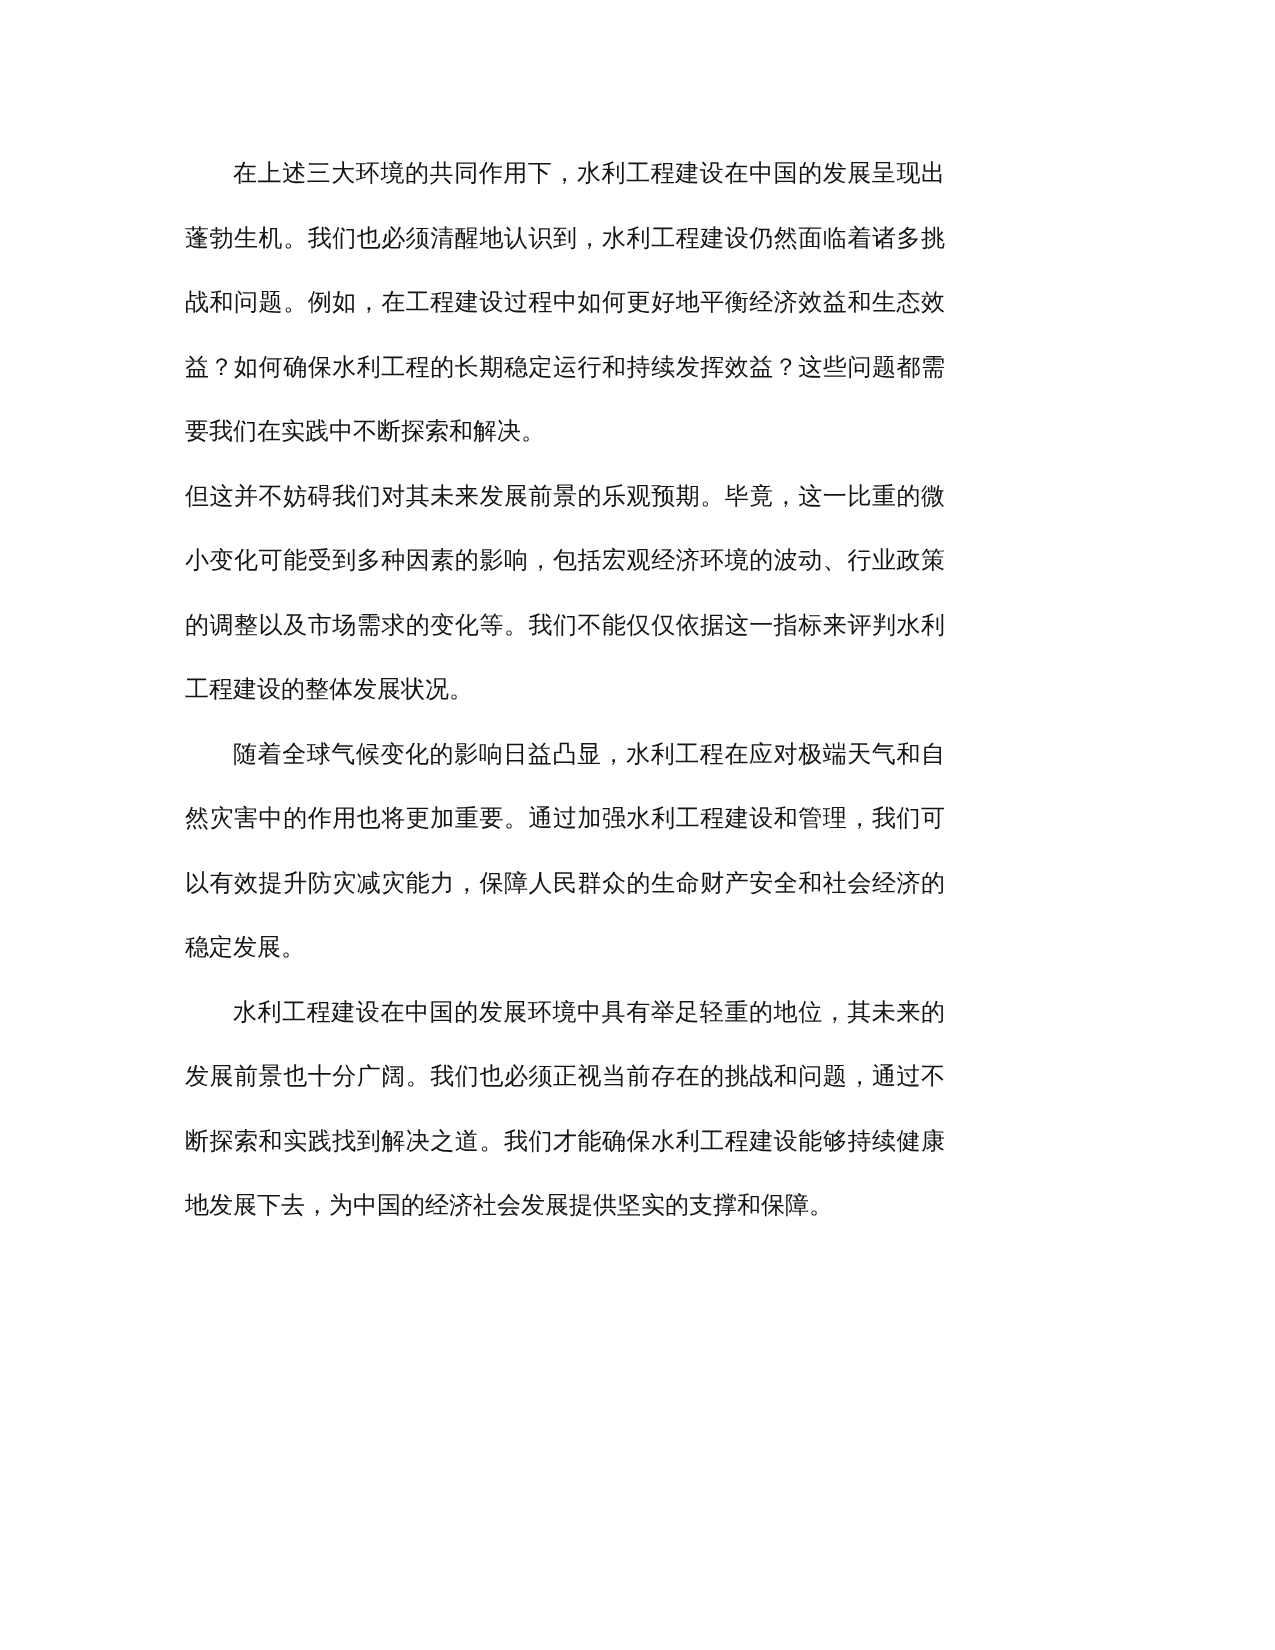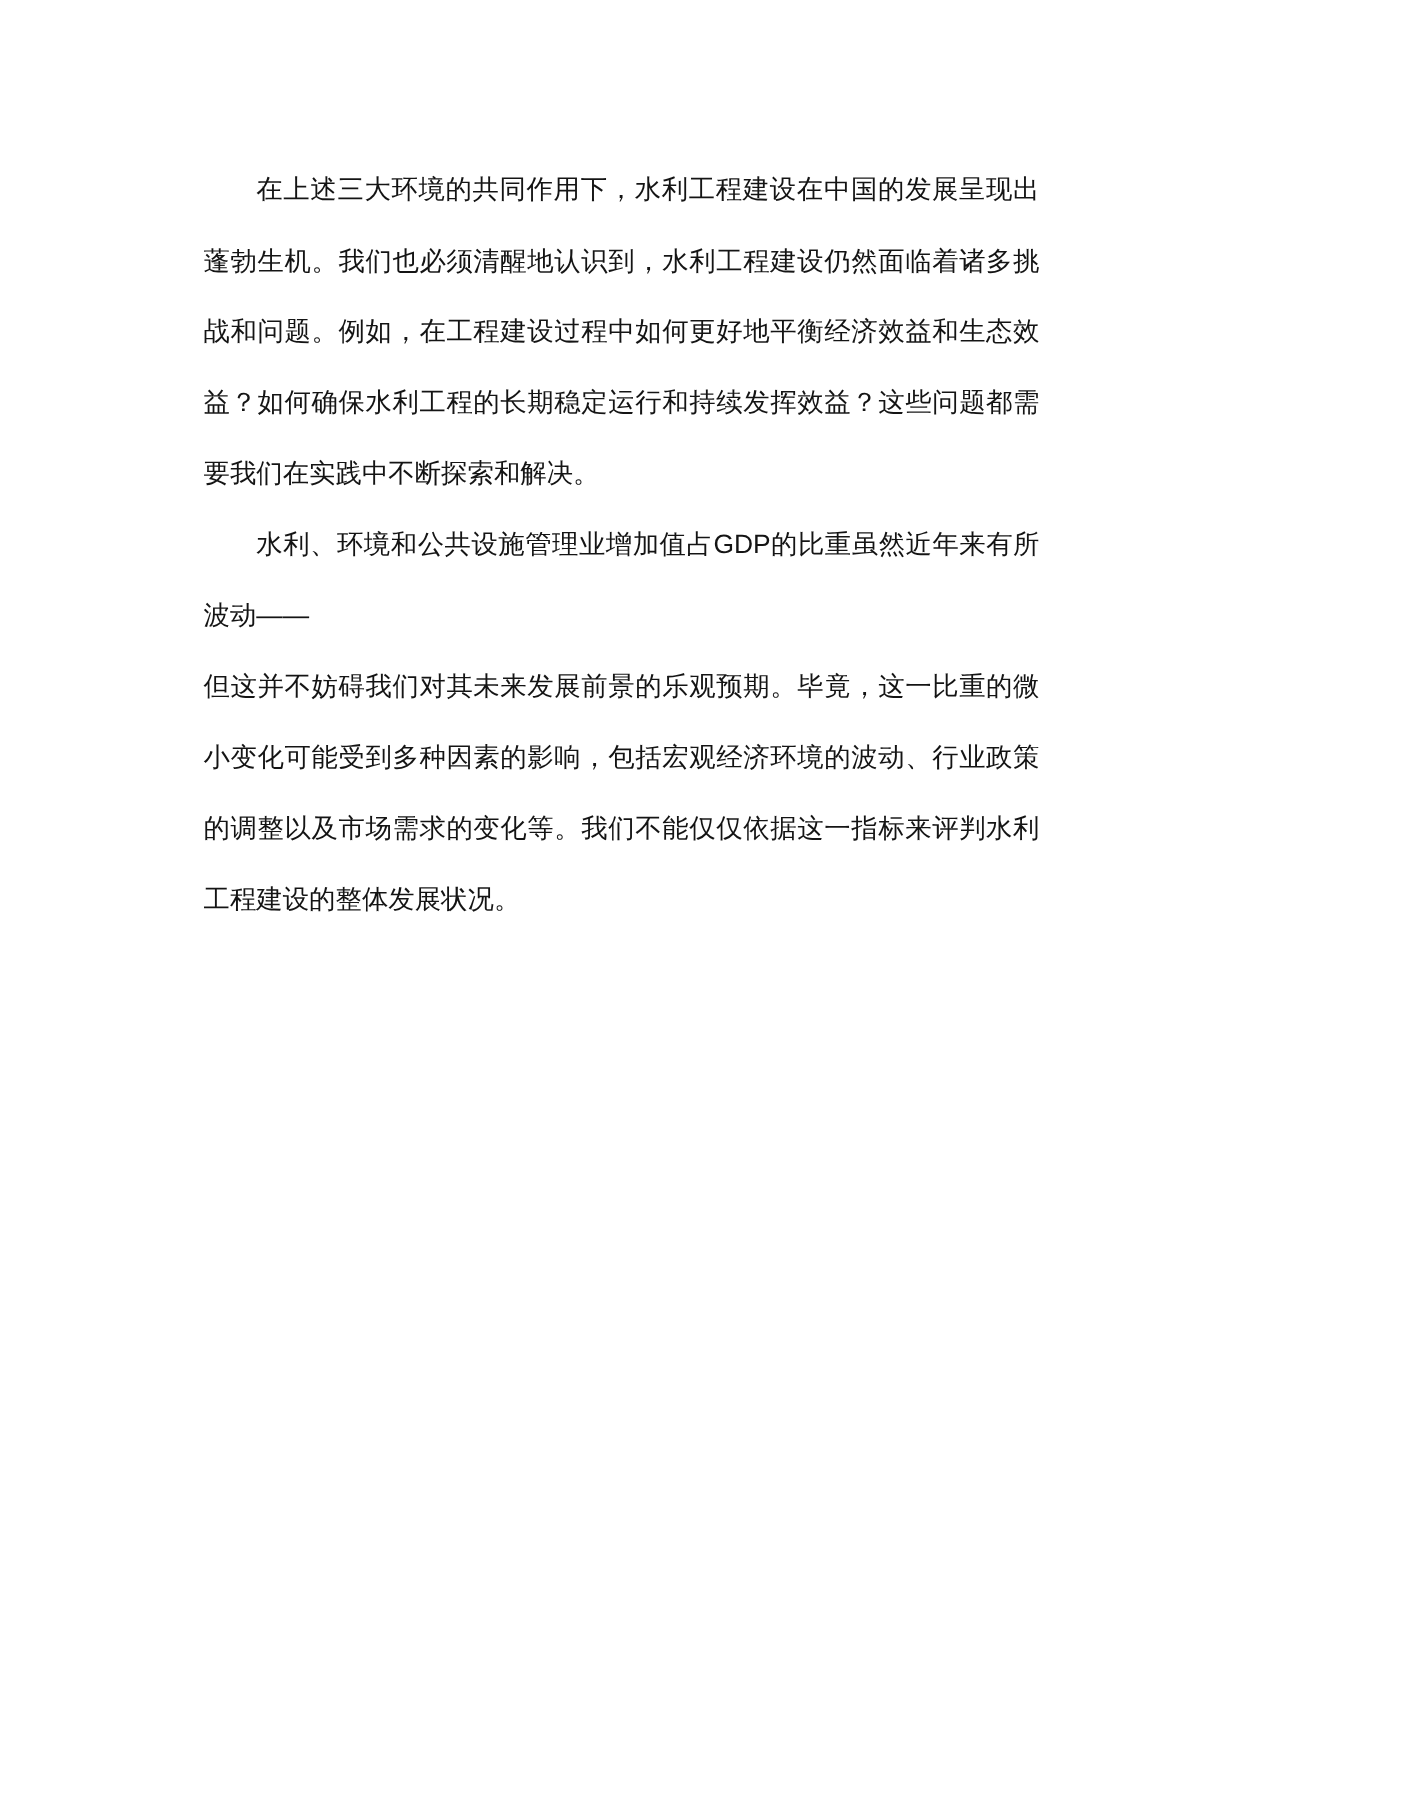--- a/index.html
+++ b/index.html
@@ -33,20 +33,21 @@
   .indent {
     text-indent: 2em;
   }
 </style>
 </head>
 <body>
 
 <div class="page">
   <p class="para indent">在上述三大环境的共同作用下，水利工程建设在中国的发展呈现出蓬勃生机。我们也必须清醒地认识到，水利工程建设仍然面临着诸多挑战和问题。例如，在工程建设过程中如何更好地平衡经济效益和生态效益？如何确保水利工程的长期稳定运行和持续发挥效益？这些问题都需要我们在实践中不断探索和解决。</p>
 
-  <p class="para indent">水利、环境和公共设施管理业增加值占GDP的比重虽然近年来有所波动——</p>
 
 
   <p class="para">但这并不妨碍我们对其未来发展前景的乐观预期。毕竟，这一比重的微小变化可能受到多种因素的影响，包括宏观经济环境的波动、行业政策的调整以及市场需求的变化等。我们不能仅仅依据这一指标来评判水利工程建设的整体发展状况。</p>
 
 
+  <p class="para indent">随着全球气候变化的影响日益凸显，水利工程在应对极端天气和自然灾害中的作用也将更加重要。通过加强水利工程建设和管理，我们可以有效提升防灾减灾能力，保障人民群众的生命财产安全和社会经济的稳定发展。</p>
 
+  <p class="para indent">水利工程建设在中国的发展环境中具有举足轻重的地位，其未来的发展前景也十分广阔。我们也必须正视当前存在的挑战和问题，通过不断探索和实践找到解决之道。我们才能确保水利工程建设能够持续健康地发展下去，为中国的经济社会发展提供坚实的支撑和保障。</p>
 </div>
 
 </body></html>

